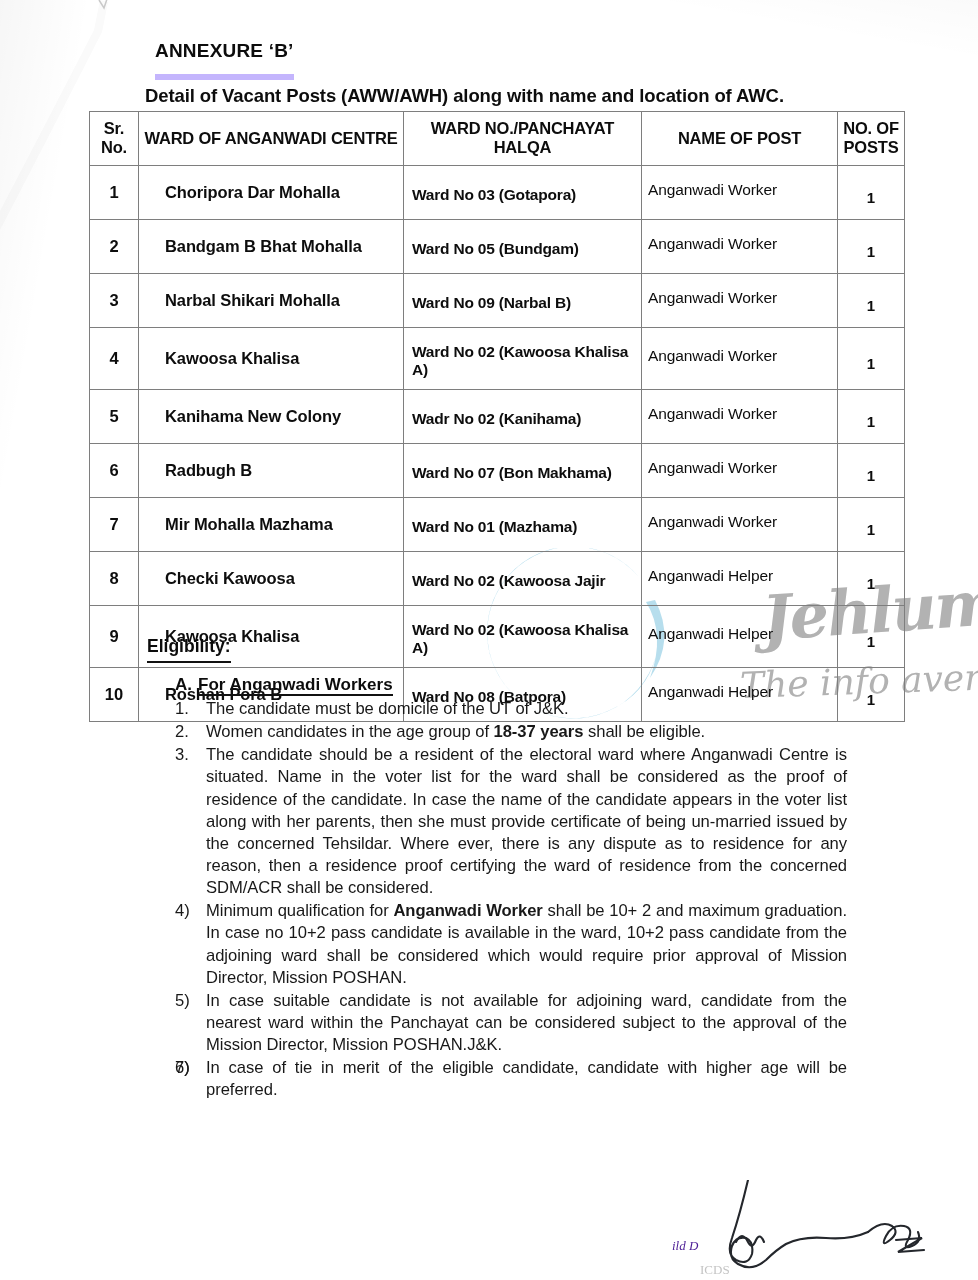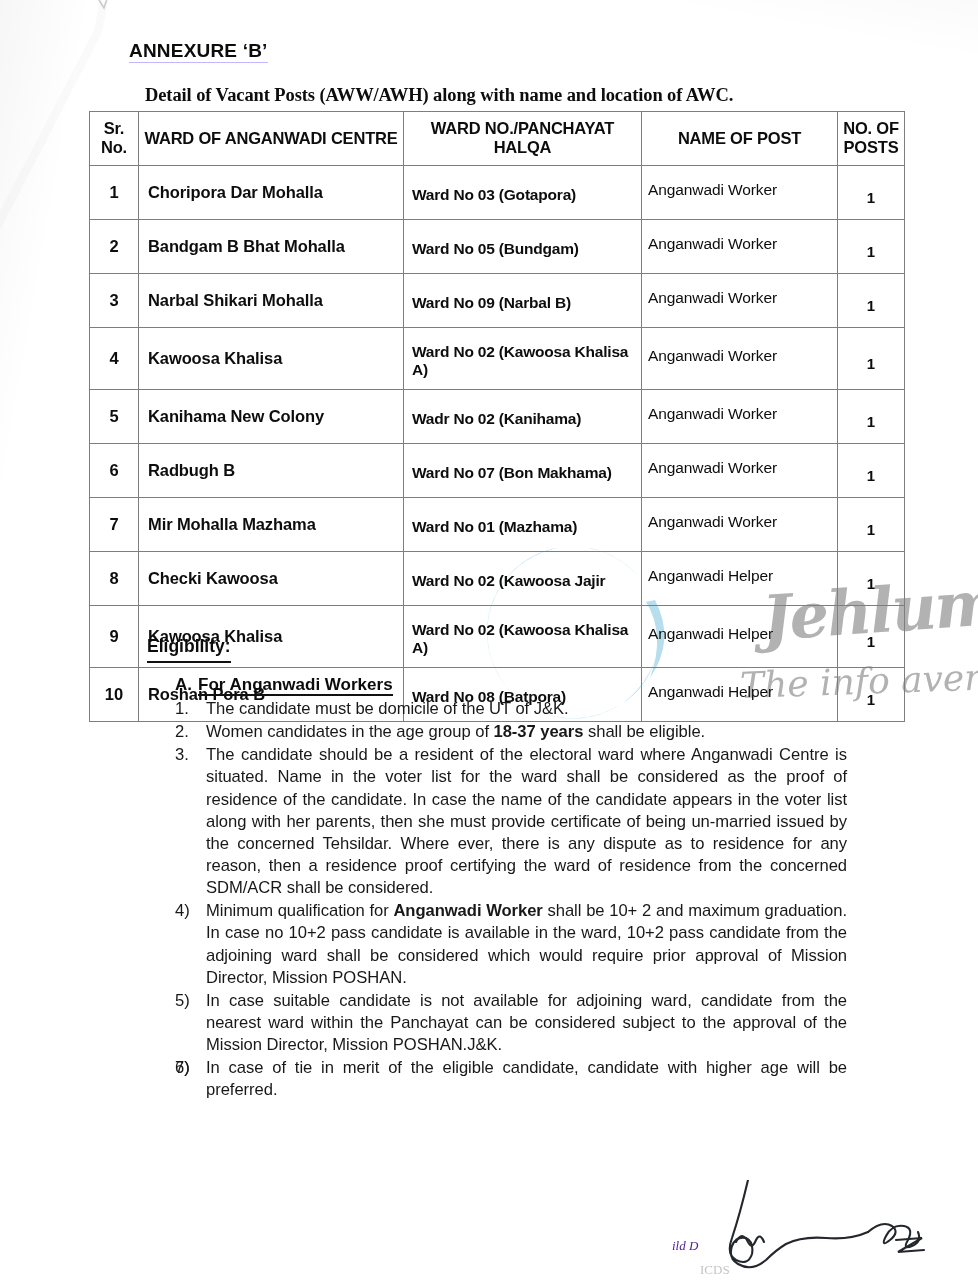--- a/index.html
+++ b/index.html
@@ -66,39 +66,38 @@
     left: 740px;
     top: 660px;
     font-size: 36px;
     letter-spacing: 0px;
     transform: rotate(-2deg);
   }
 
   
   .annexure {
     position: absolute;
-    left: 129px;
+    left: 155px;
     top: 40px;
     font-size: 19px;
     font-weight: bold;
     color: #0c0c0c;
     letter-spacing: 0.2px;
-    border-bottom: 1px solid #c4b5fd;
-    padding-bottom: 0;
+    border-bottom: 6px solid #c4b5fd;
+    padding-bottom: 12px;
     display: inline-block;
   }
   .subtitle {
     position: absolute;
     left: 145px;
     top: 85px;
     font-size: 18.5px;
     font-weight: bold;
     color: #0d0d0d;
     letter-spacing: -0.1px;
-    font-family: Liberation Serif, serif;
   }
 
   
   table.vacancy {
     position: absolute;
     left: 89px;
     top: 111px;
     width: 815px;
     border-collapse: collapse;
     table-layout: fixed;
@@ -125,21 +124,21 @@
 
   td.c-sr {
     text-align: center;
     font-size: 16.5px;
     font-weight: bold;
     padding: 4px 2px;
   }
   td.c-name {
     font-size: 16.5px;
     font-weight: bold;
-    padding: 6px 0 6px 9px;
+    padding: 6px 0 6px 26px;
     letter-spacing: -0.1px;
   }
   td.c-ward {
     font-size: 15.5px;
     font-weight: bold;
     padding: 10px 4px 4px 8px;
     letter-spacing: -0.2px;
     line-height: 1.22;
     vertical-align: top;
   }

